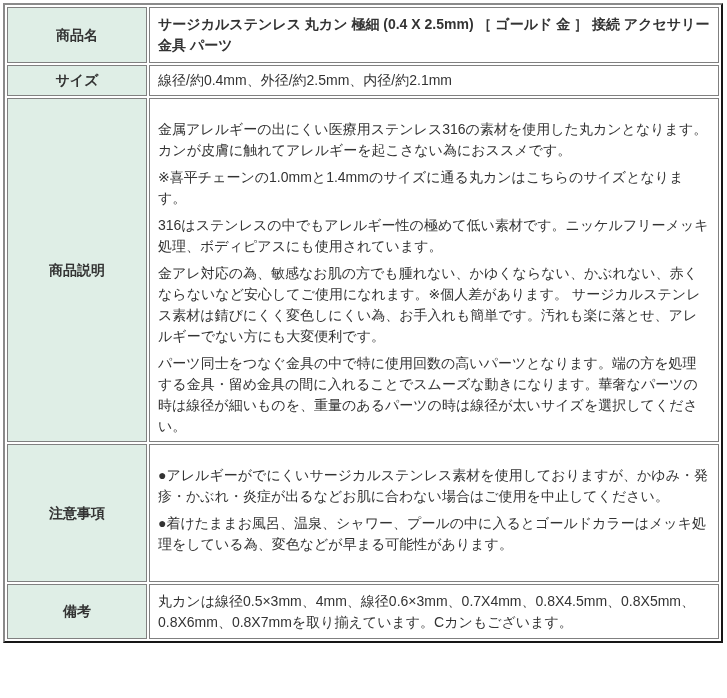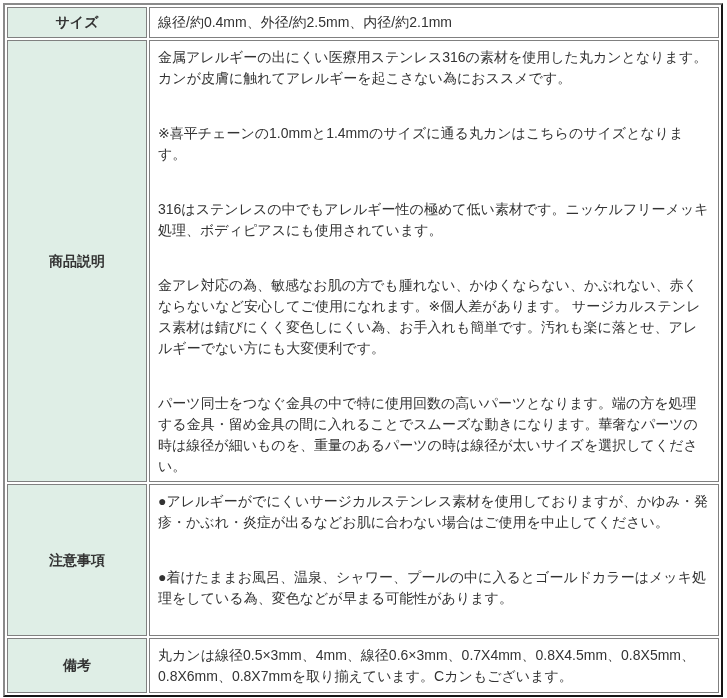--- a/index.html
+++ b/index.html
@@ -42,44 +42,48 @@
     padding: 4px 4px;
   }
   td.value-cell {
     background: #ffffff;
     text-align: left;
     vertical-align: middle;
     padding: 4px 8px;
   }
   td.multi-para {
     vertical-align: top;
-    padding-top: 6px;
+    padding-top: 20px;
   }
   td.title-cell { font-weight: bold; }
   td.value-cell p { margin: 0; }
-  td.value-cell p + p { margin-top: 34px; }
+  td.value-cell p + p { margin-top: 6px; }
   td.cell-cautions { padding-bottom: 26px; } 
   tr.row-name    { height: 56px; }
   tr.row-size    { height: 31px; border-radius: 10px; }
   tr.row-material{ height: 31px; }
   tr.row-color   { height: 27px; }
   tr.row-desc    { height: 336px; }
   tr.row-caution { height: 124px; }
   tr.row-notes   { height: 55px; }
 </style>
 </head>
 <body>
 
 <div class="page">
   <table class="spec-table">
     <colgroup>
       <col class="col-label">
       <col class="col-value">
     </colgroup>
     <tbody>
+      <tr class="row-name">
+        <th class="label-cell">商品名</th>
+        <td class="value-cell title-cell">サージカルステンレス 丸カン 極細 (0.4 X 2.5mm) ［ ゴールド 金 ］ 接続 アクセサリー 金具 パーツ</td>
+      </tr>
       <tr class="row-size">
         <th class="label-cell">サイズ</th>
         <td class="value-cell">線径/約0.4mm、外径/約2.5mm、内径/約2.1mm</td>
       </tr>
       <tr class="row-desc">
         <th class="label-cell">商品説明</th>
         <td class="value-cell multi-para">
             <p>金属アレルギーの出にくい医療用ステンレス316の素材を使用した丸カンとなります。カンが皮膚に触れてアレルギーを起こさない為におススメです。</p>
             <p>※喜平チェーンの1.0mmと1.4mmのサイズに通る丸カンはこちらのサイズとなります。</p>
             <p>316はステンレスの中でもアレルギー性の極めて低い素材です。ニッケルフリーメッキ処理、ボディピアスにも使用されています。</p>

